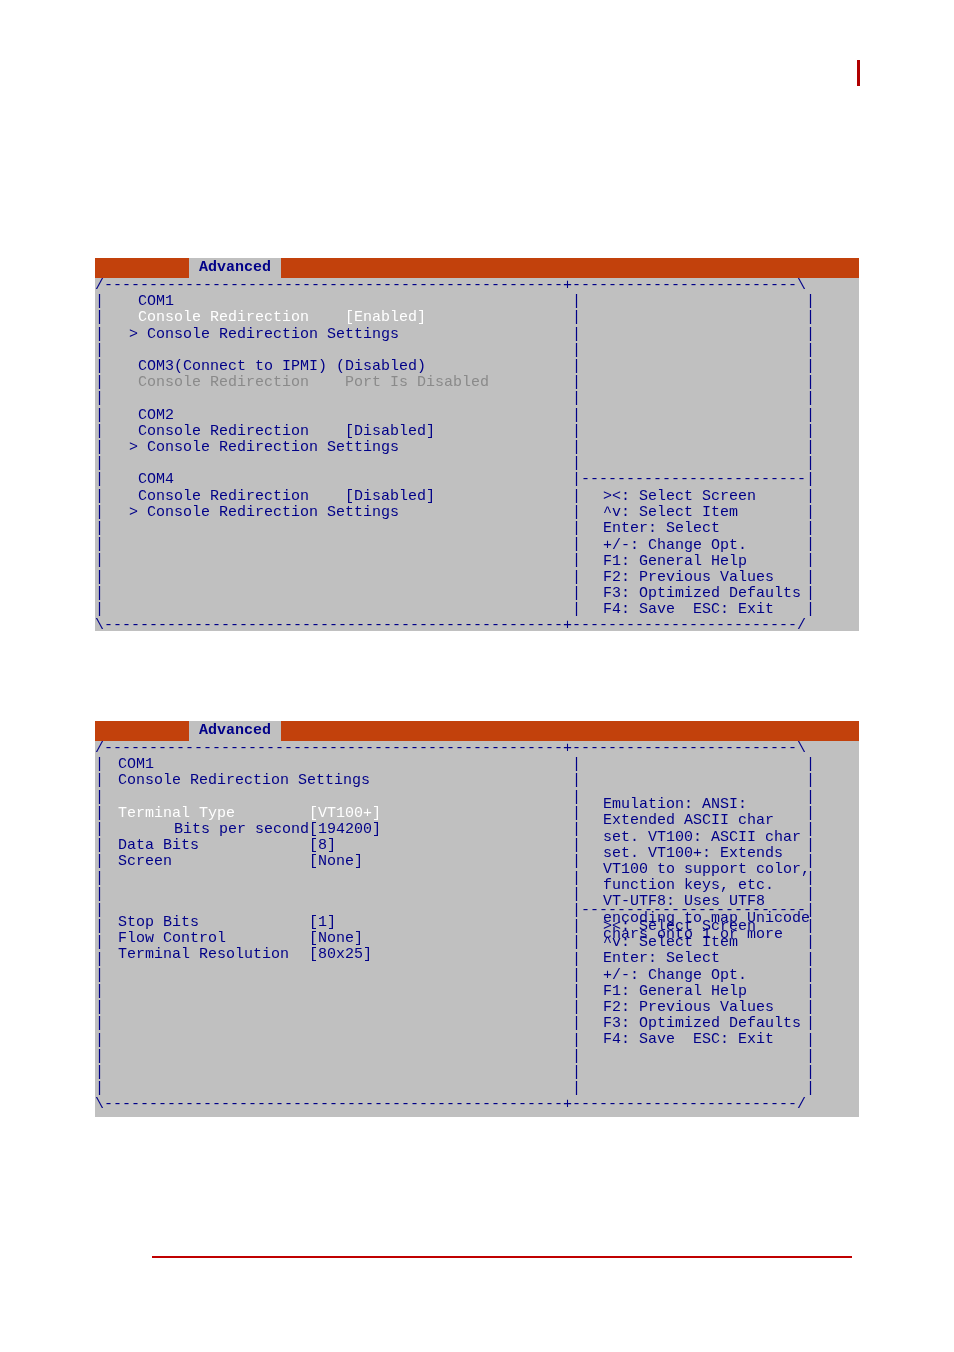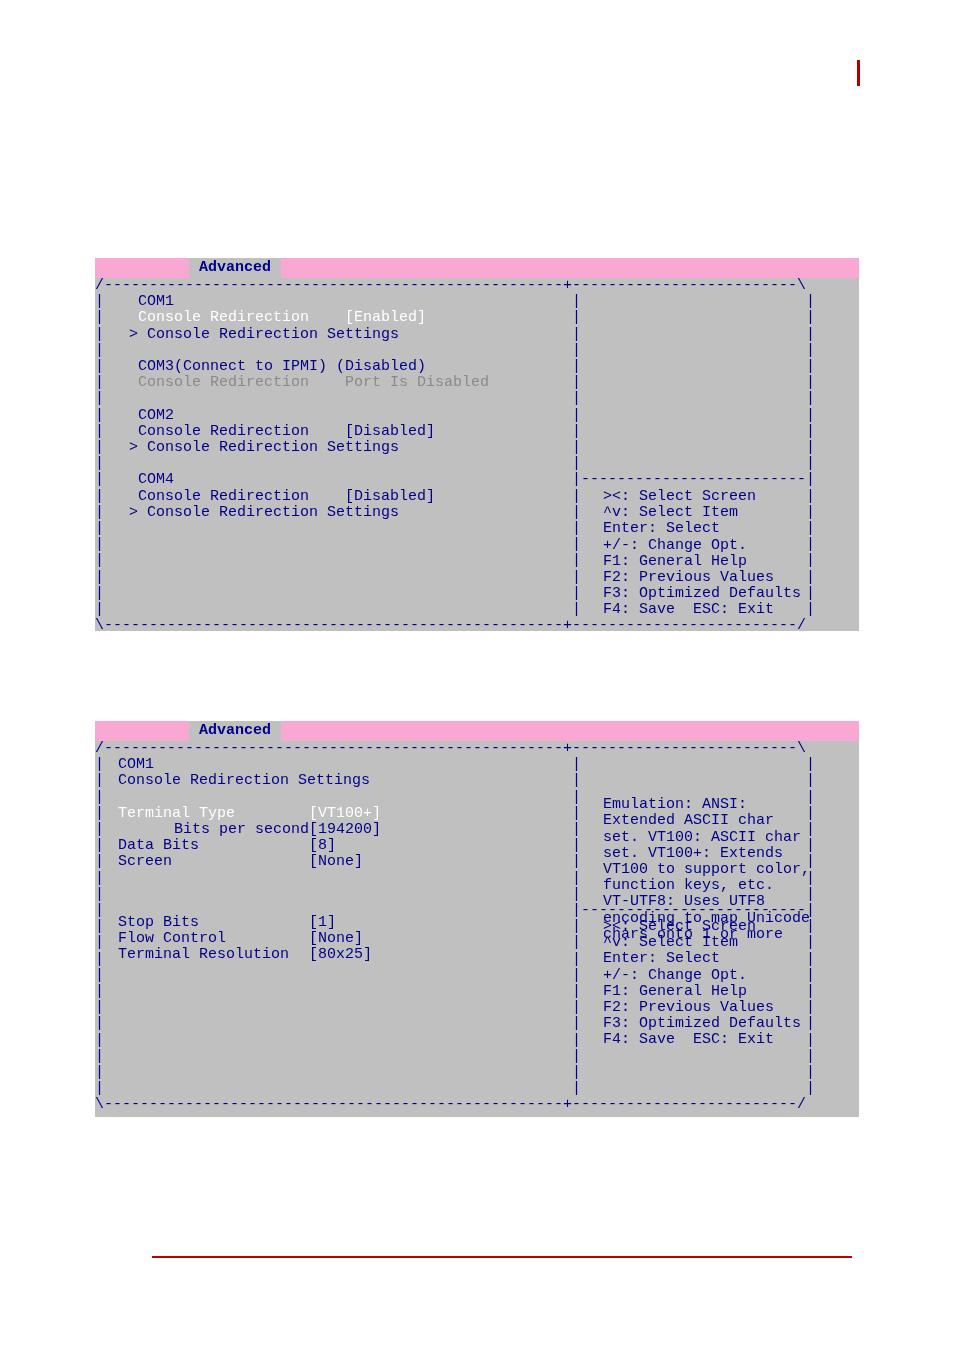--- a/index.html
+++ b/index.html
@@ -1,21 +1,21 @@
 <!DOCTYPE html>
 <html><head>
 <meta charset="utf-8">
 <style>
   html,body{margin:0;padding:0;background:#fff;width:954px;height:1352px;font-family:"Courier New",monospace;font-size:15px;color:#808080;}
   .page{position:relative;width:954px;height:1352px;}
   .cursor{position:absolute;left:857px;top:60px;width:3px;height:26px;background:#b00000;}
   .bios{position:absolute;left:95px;width:764px;background:#c0c0c0;}
   .bios1{top:258px;height:373px;}
   .bios2{top:721px;height:396px;}
-  .titlebar{height:20px;background:#f9a8d4;position:relative;}
+  .titlebar{height:20px;background:#c2410c;position:relative;}
   .tab{position:absolute;left:94px;top:0;height:20px;line-height:20px;padding:0 10px;background:#c0c0c0;color:#000088;font-weight:bold;}
   .body{position:relative;color:#000088;padding:0;}
   pre{margin:0;font-family:inherit;font-size:15px;line-height:16.2px;white-space:pre;}
   .frame{color:#000088;}
   .left-col{position:absolute;left:14px;top:0;}
   .right-col{position:absolute;left:508px;top:0;}
   .w{color:#ffffff;}  
   .g{color:#8a8a8a;}  
   .b{color:#000088;}  
   .redline{position:absolute;left:152px;bottom:94px;width:700px;height:2px;background:#c00000;}

